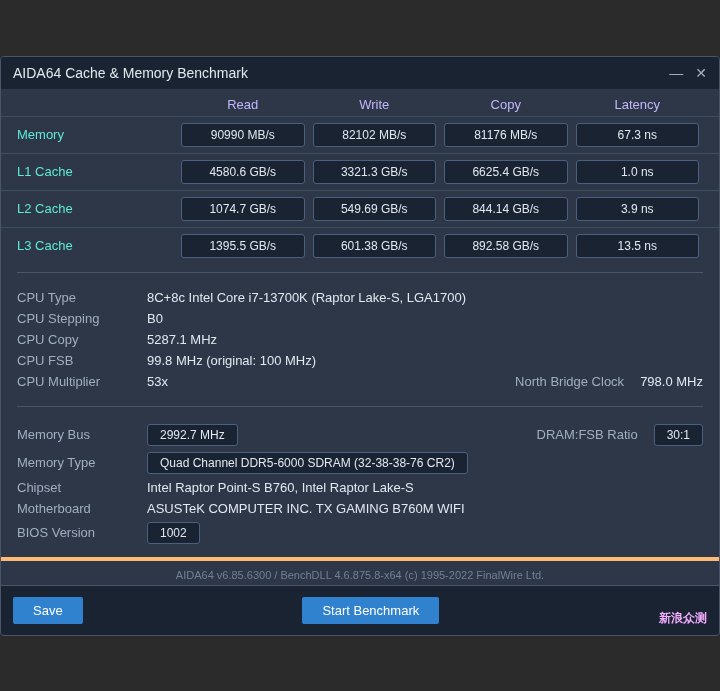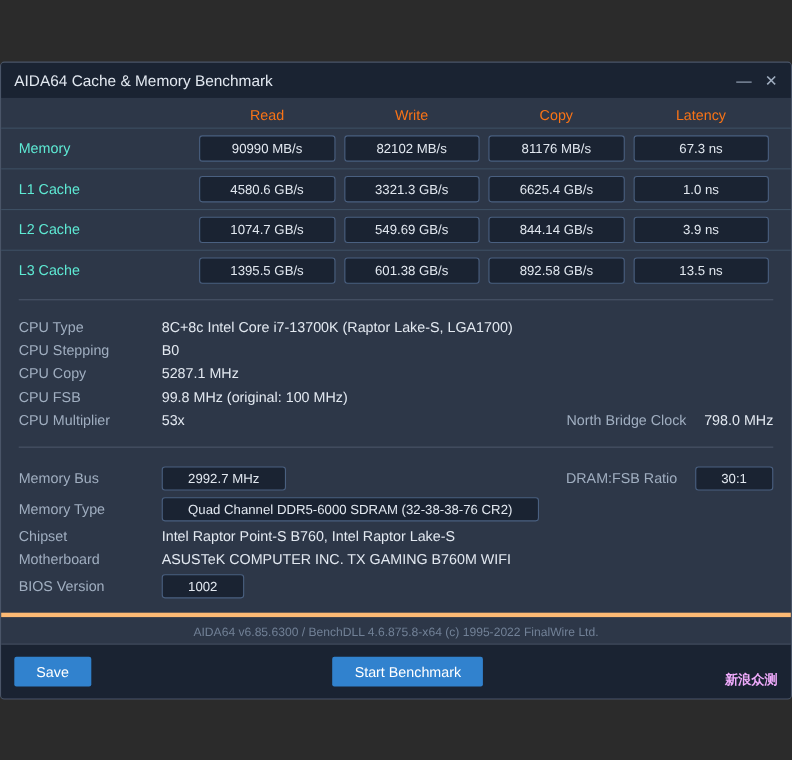--- a/index.html
+++ b/index.html
@@ -35,21 +35,21 @@
     .titlebar-btn {
       color: #a0aec0;
       cursor: pointer;
       font-size: 14px;
       line-height: 1;
     }
     .col-headers {
       display: grid;
       grid-template-columns: 160px 1fr 1fr 1fr 1fr;
       padding: 8px 16px 4px 16px;
-      color: #f97316;
+      color: #c4b5fd;
       font-size: 13px;
       text-align: center;
     }
     .col-headers .col-label:first-child { text-align: left; }
     .benchmark-row {
       display: grid;
       grid-template-columns: 160px 1fr 1fr 1fr 1fr;
       padding: 6px 16px;
       align-items: center;
       border-top: 1px solid #3d4f63;
@@ -109,21 +109,21 @@
       display: flex;
       align-items: baseline;
       gap: 8px;
     }
     .inline-box {
       background: #1a2332;
       border: 1px solid #4a6080;
       border-radius: 3px;
       color: #e2e8f0;
       font-size: 12px;
-      padding: 3px 23px;
+      padding: 3px 12px;
       display: inline-block;
     }
     .footer-text {
       text-align: center;
       color: #718096;
       font-size: 11px;
       padding: 8px 0 4px 0;
       border-top: 4px solid #fdba74;
       margin-top: 4px;
     }

